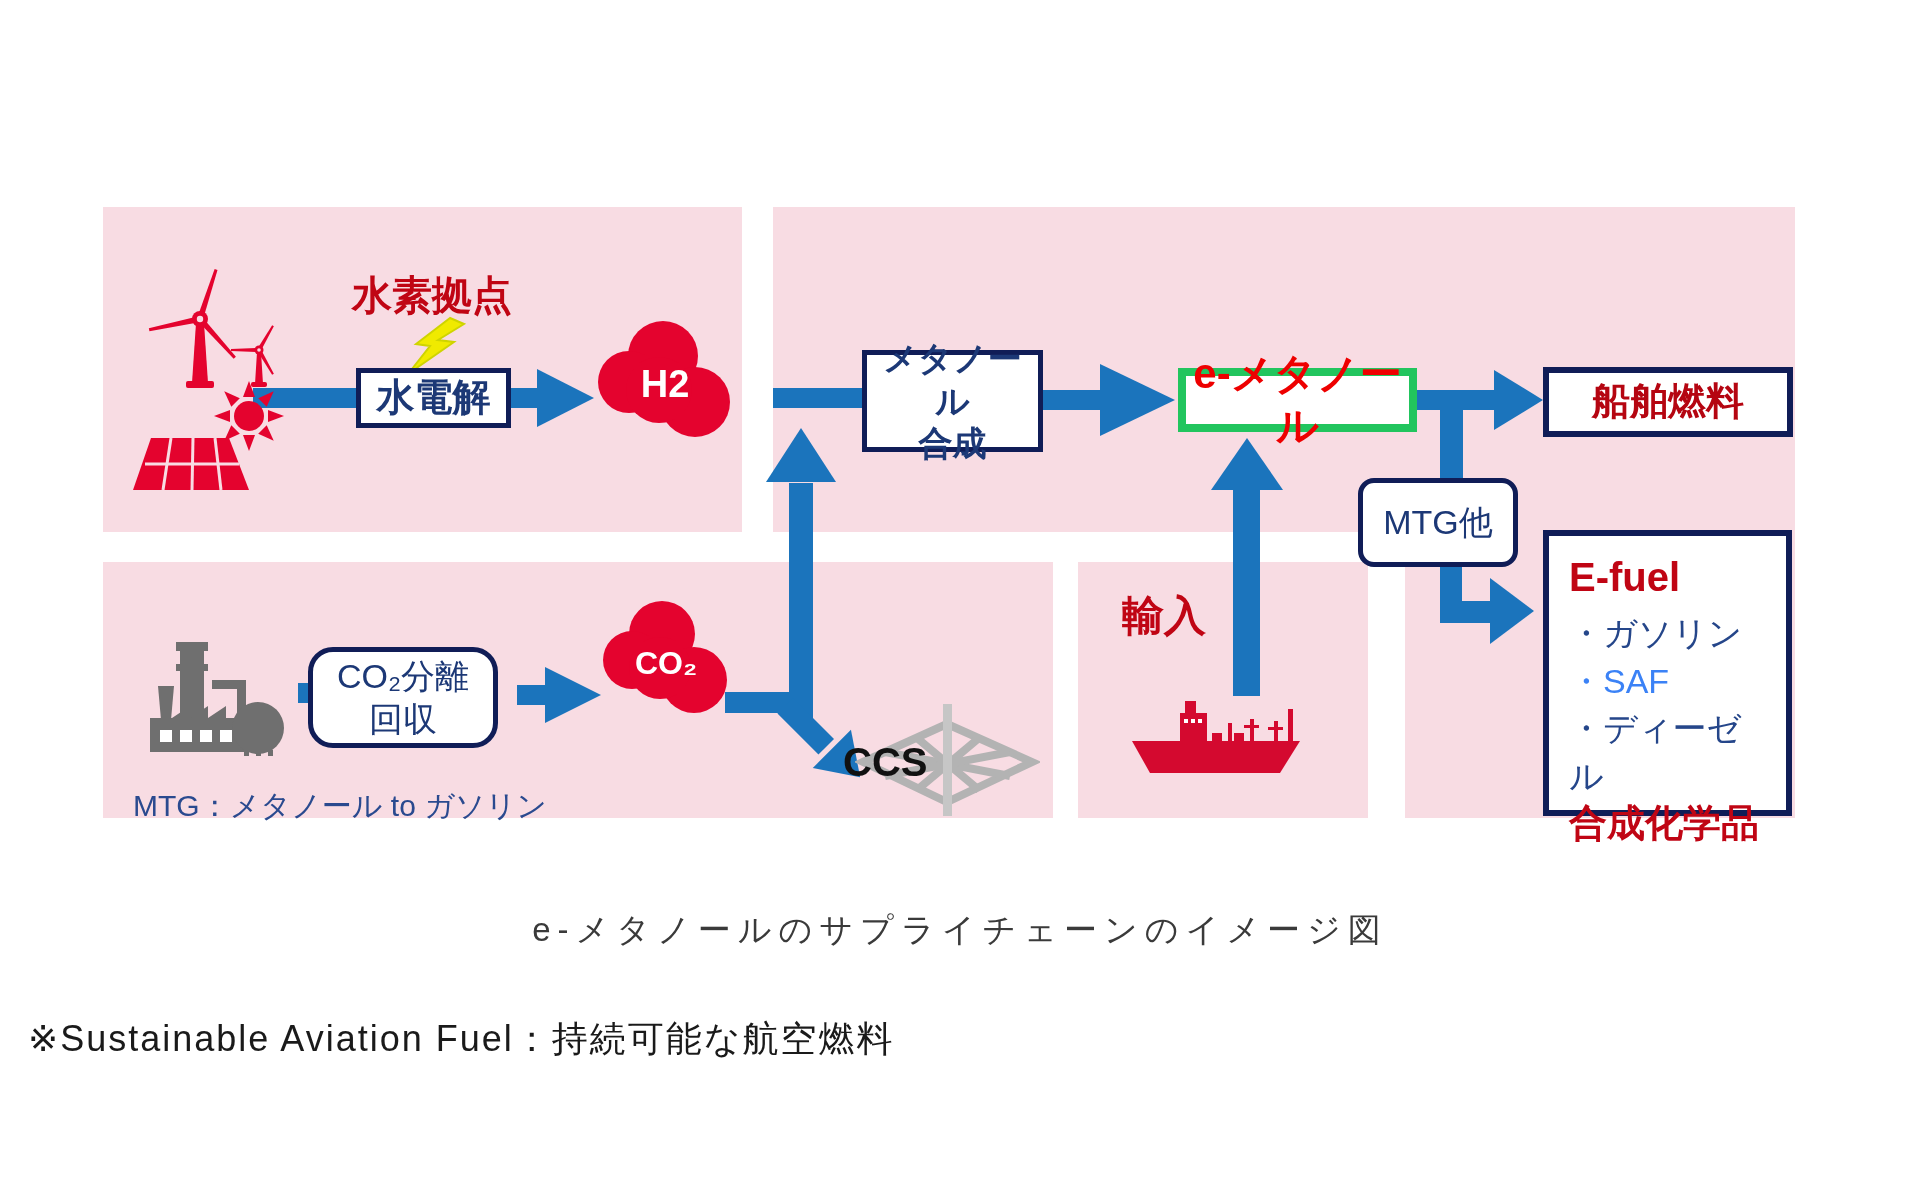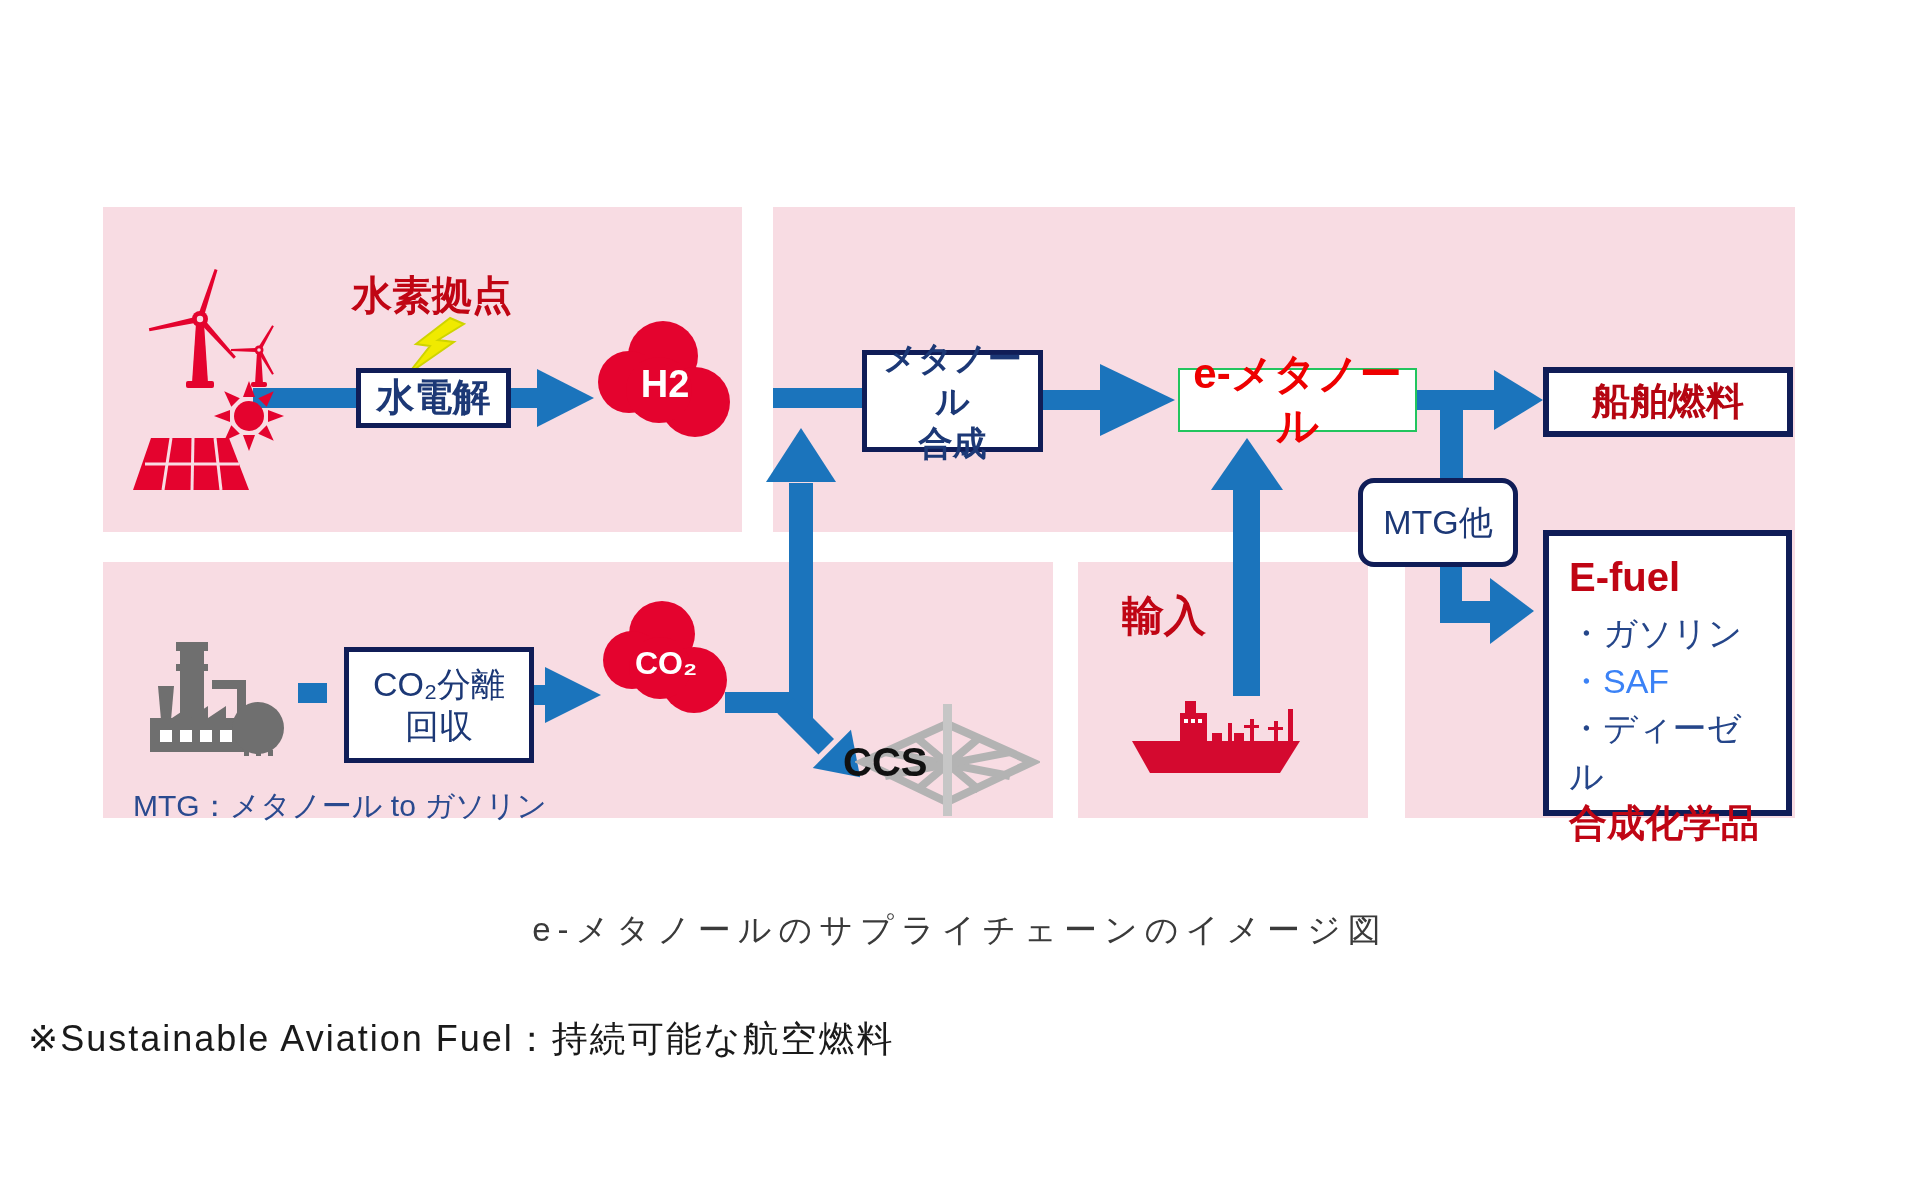--- a/index.html
+++ b/index.html
@@ -217,37 +217,37 @@
   <div class="note" style="left:843px;top:740px;font-size:40px;font-weight:bold;color:#111111;text-align:center;">CCS</div>
   <div class="note" style="left:133px;top:786px;font-size:30px;color:#2a4a8f;">MTG：メタノール to ガソリン</div>
 
   <div class="box" style="left:356px;top:368px;width:155px;height:60px;font-size:38px;">
     <div>水電解</div>
   </div>
   <div class="box" style="left:862px;top:350px;width:181px;height:102px;font-size:34px;">
     <div>メタノール</div>
     <div>合成</div>
   </div>
-  <div class="box" style="left:1178px;top:368px;width:239px;height:64px;border:2px solid #22c55e;font-size:42px;color:#ee0000;">
+  <div class="box" style="left:1178px;top:368px;width:239px;height:64px;border:8px solid #22c55e;font-size:42px;color:#ee0000;">
     <div>e-メタノール</div>
   </div>
   <div class="box" style="left:1358px;top:478px;width:160px;height:89px;font-size:34px;font-weight:normal;border-radius:16px;">
     <div>MTG他</div>
   </div>
   <div class="box" style="left:1543px;top:367px;width:250px;height:70px;border-width:6px;font-size:38px;color:#b50511;">
     <div>船舶燃料</div>
   </div>
   <div class="box" style="left:1543px;top:530px;width:249px;height:286px;border-width:6px;align-items:flex-start;justify-content:flex-start;padding:16px 20px;text-align:left;">
     <div style="font-size:40px;color:#c00514;margin-bottom:8px;">E-fuel</div>
     <div style="font-size:34px;color:#25468a;font-weight:normal;line-height:1.4;">・ガソリン</div>
     <div style="font-size:34px;color:#3b82f6;font-weight:normal;line-height:1.4;">・SAF</div>
     <div style="font-size:34px;color:#25468a;font-weight:normal;line-height:1.4;">・ディーゼル</div>
     <div style="font-size:38px;color:#c00514;margin-top:auto;">合成化学品</div>
   </div>
-  <div class="box" style="left:344px;top:647px;width:190px;height:116px;font-size:34px;font-weight:normal;">
+  <div class="box" style="left:308px;top:647px;width:190px;height:101px;font-size:34px;font-weight:normal;border-radius:25px;">
     <div>CO₂分離</div>
     <div>回収</div>
   </div>
 
   <div class="note" style="left:0;top:908px;width:1920px;text-align:center;font-size:33px;letter-spacing:7px;color:#3a3a3a;">e-メタノールのサプライチェーンのイメージ図</div>
   <div class="note" style="left:28px;top:1015px;font-size:36px;letter-spacing:2px;color:#1a1a1a;">※Sustainable Aviation Fuel：持続可能な航空燃料</div>
 
 </div>
 
 </body></html>

